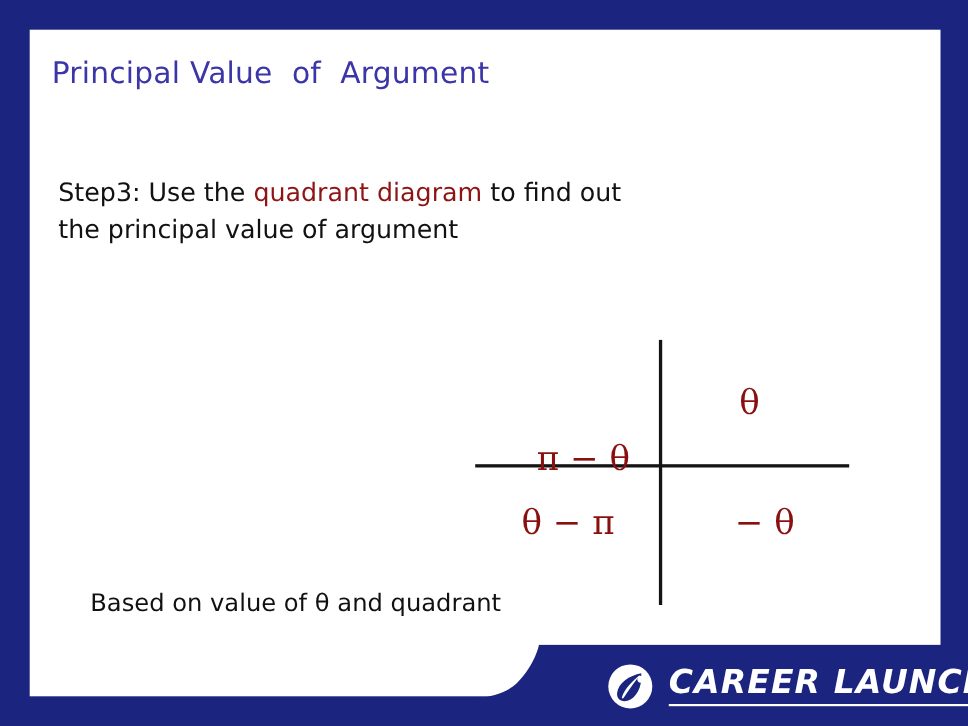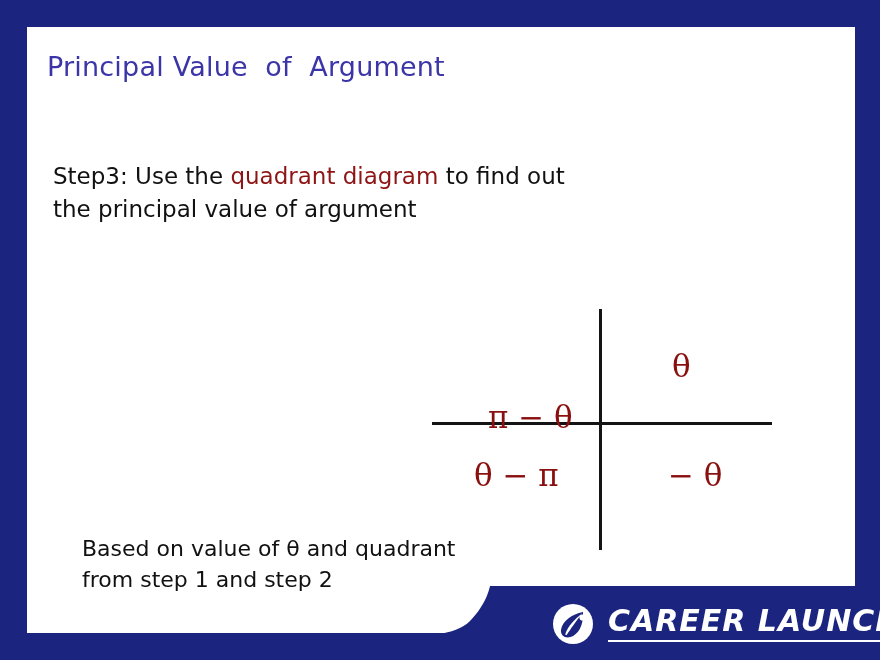--- a/index.html
+++ b/index.html
@@ -157,21 +157,20 @@
     <div class="axis-v"></div>
     <div class="axis-h"></div>
     <div class="qlabel" id="q1">θ</div>
     <div class="qlabel" id="q2">π − θ</div>
     <div class="qlabel" id="q3">θ − π</div>
     <div class="qlabel" id="q4">− θ</div>
   </div>
 
   <div id="note">
     <div>Based on value of θ and quadrant</div>
-    <div>from step 1 and step 2</div>
   </div>
 
   <div id="footer-band">
     <svg width="880" height="74" viewBox="0 0 880 74">
       <path d="M0,74 L0,50 L420,50 C420,50 455,50 470,35 C487,18 490,0 490,0 L880,0 L880,74 Z" fill="#1b2580"></path>
       <rect x="0" y="50" width="880" height="24" fill="#1b2580"></rect>
     </svg>
   </div>
 
   <div id="logo">

